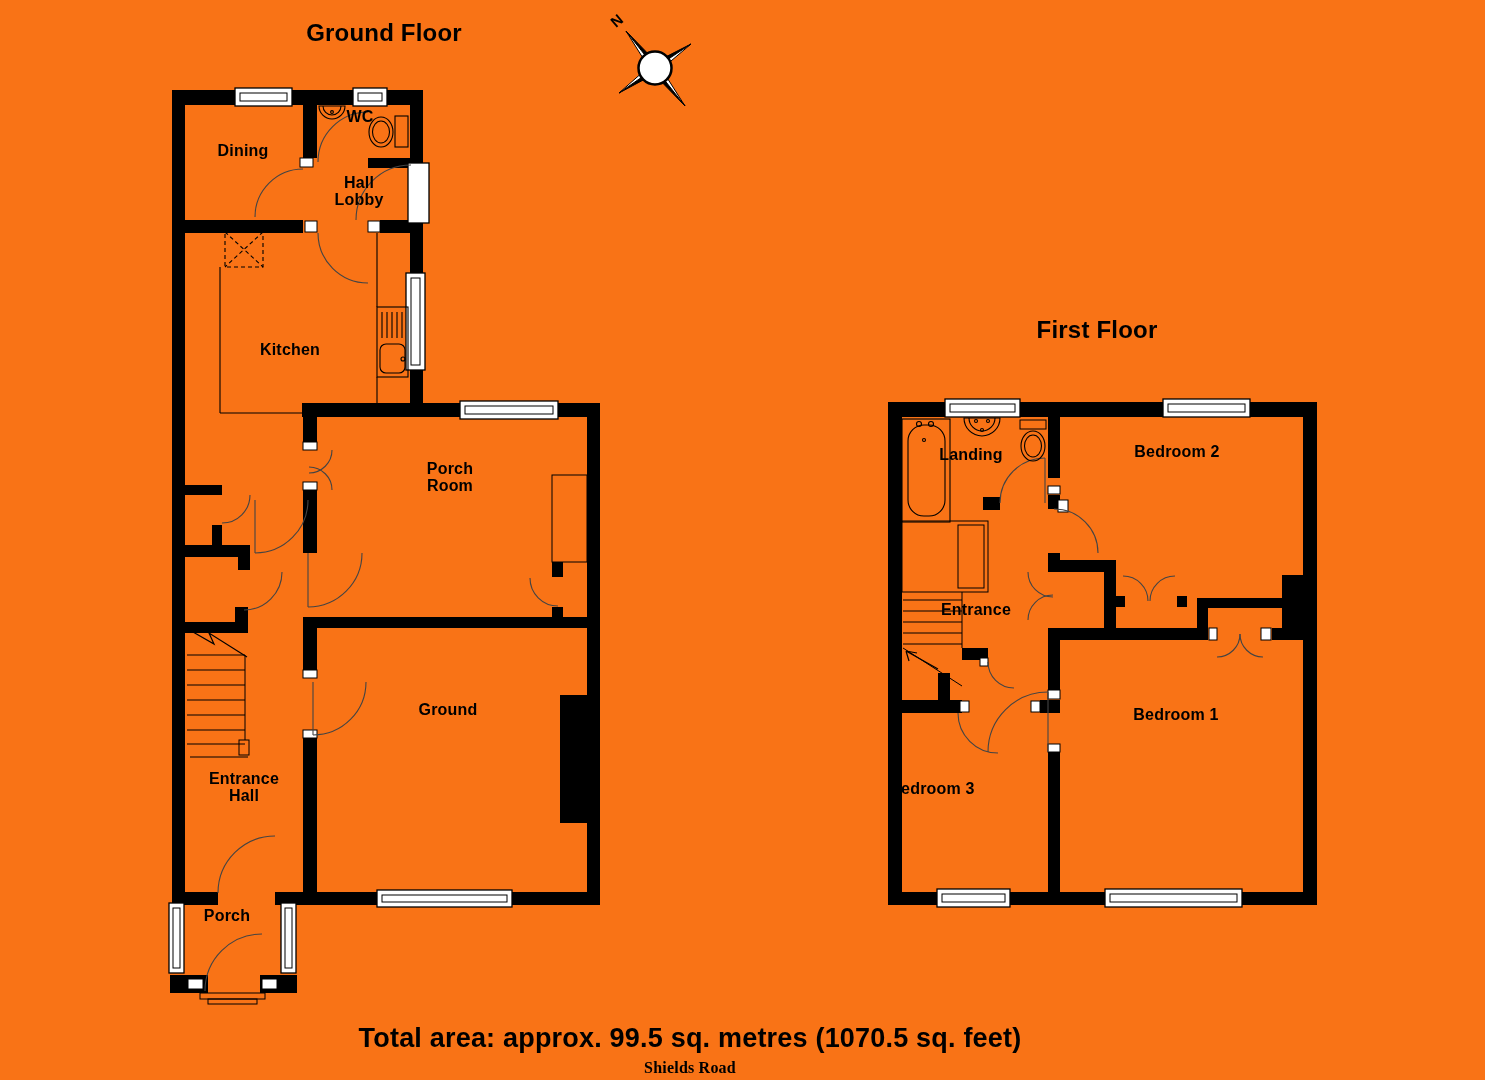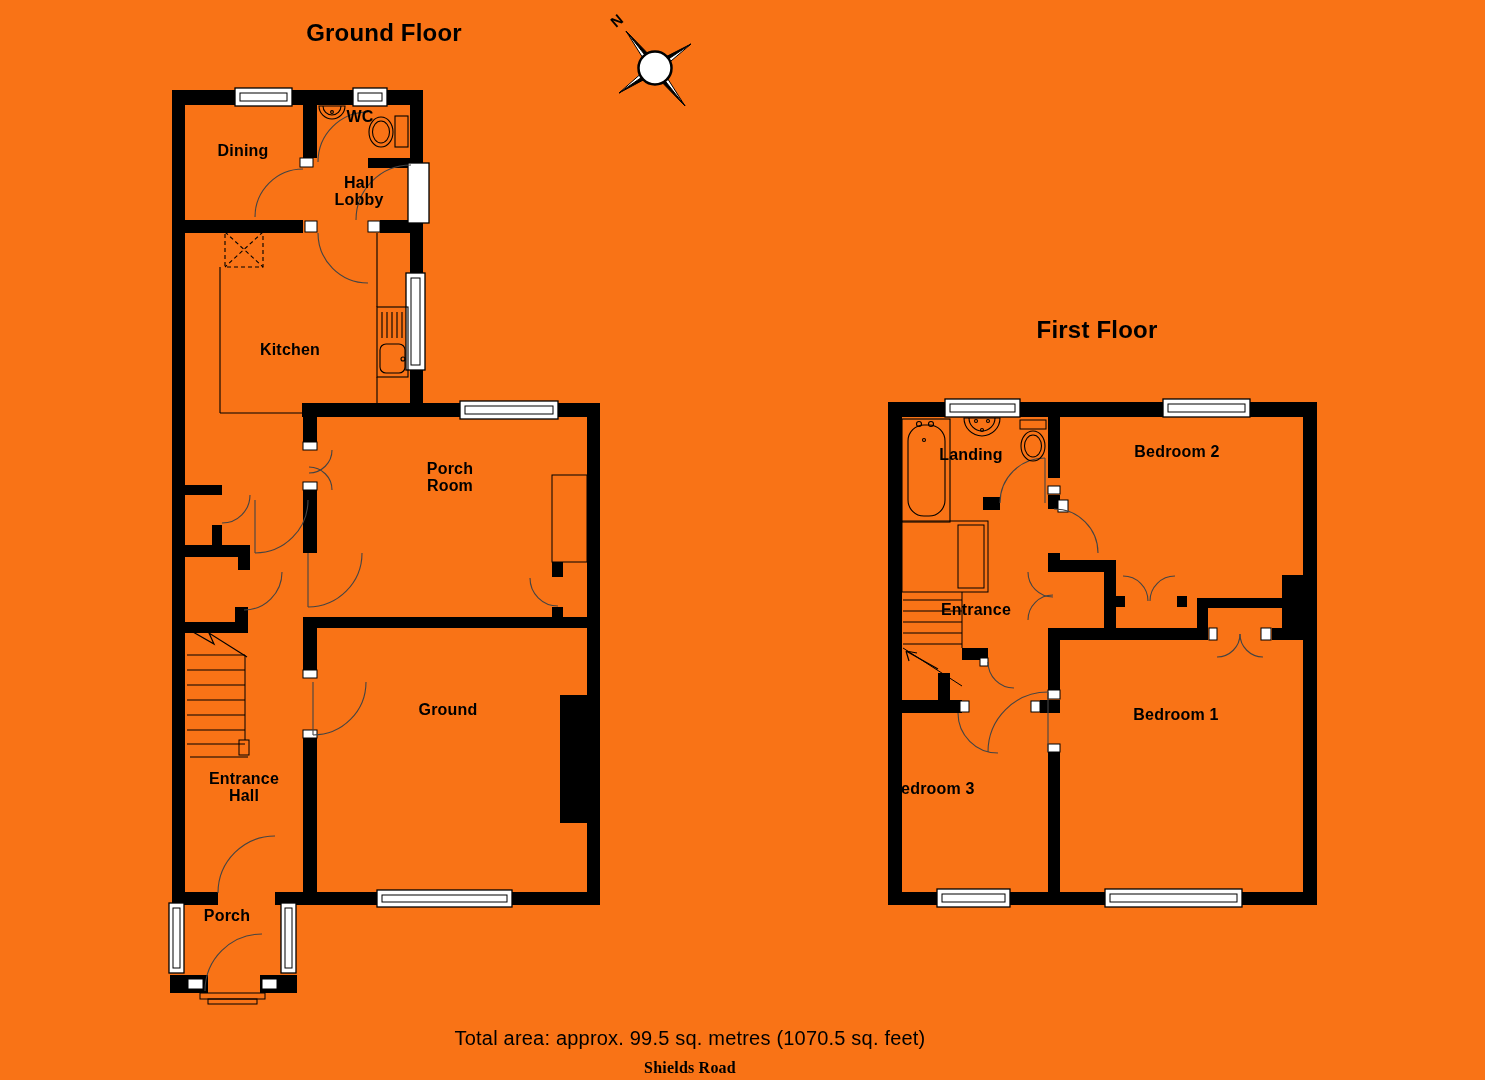--- a/index.html
+++ b/index.html
@@ -3,21 +3,21 @@
 <meta charset="utf-8">
 <style>
   html,body{margin:0;padding:0;background:#fff;}
   #canvas{position:relative;width:1485px;height:1080px;background:#f97316;overflow:hidden;
           font-family:"Liberation Sans","DejaVu Sans",sans-serif;color:#000;}
   svg{position:absolute;left:0;top:0;}
   .lbl{position:absolute;transform:translate(-50%,-50%);font-weight:bold;font-size:16px;
        line-height:1.08;text-align:center;white-space:pre-line;letter-spacing:.2px;}
   .title{font-size:24px;}
   .north{font-size:15px;transform:translate(-50%,-50%) rotate(-40deg);}
-  .footer-area{font-weight:normal;font-size:20px;white-space:nowrap;}
+  .footer-area{font-weight:bold;font-size:27px;white-space:nowrap;}
   .footer-street{font-size:16px;white-space:nowrap;font-family:Liberation Serif, serif;}
 </style>
 </head>
 <body>
 
 <div id="canvas">
 
 <svg width="1485" height="1080" viewBox="0 0 1485 1080">
 
   <g>

